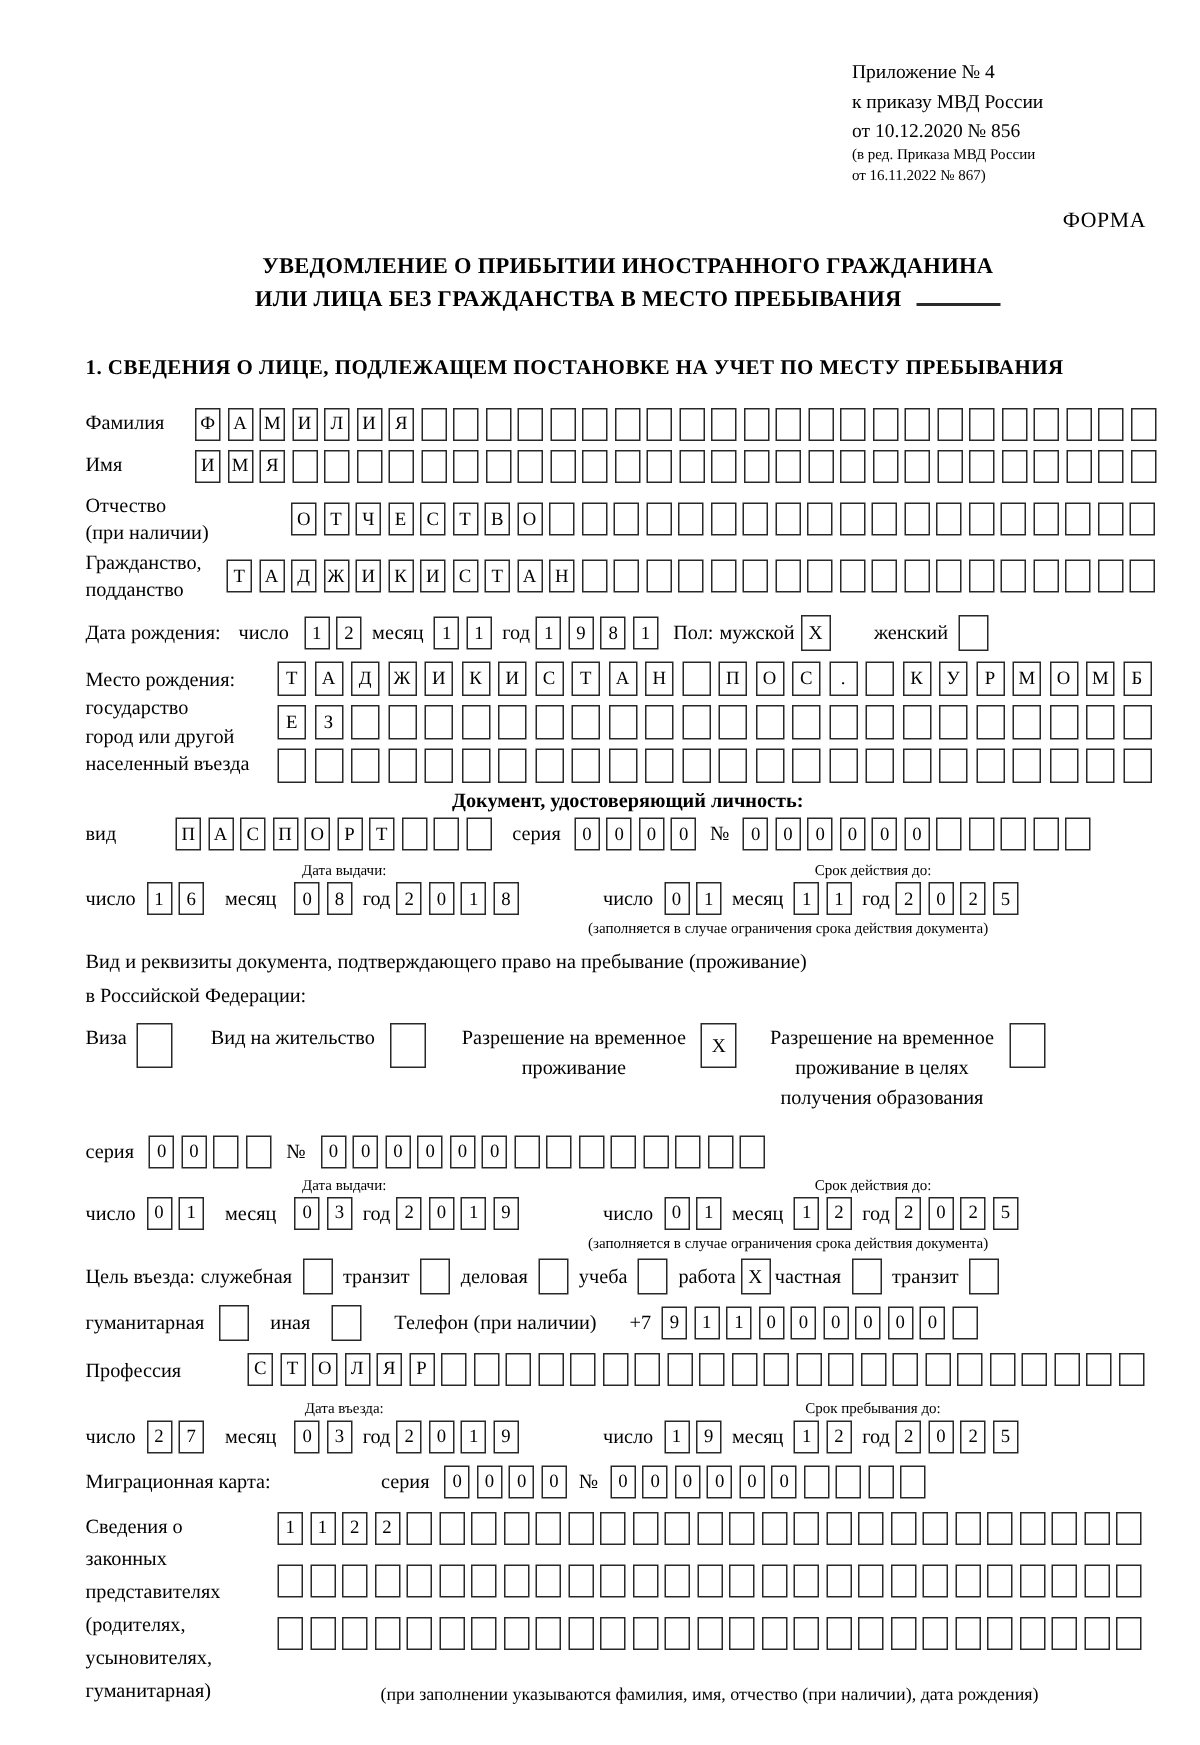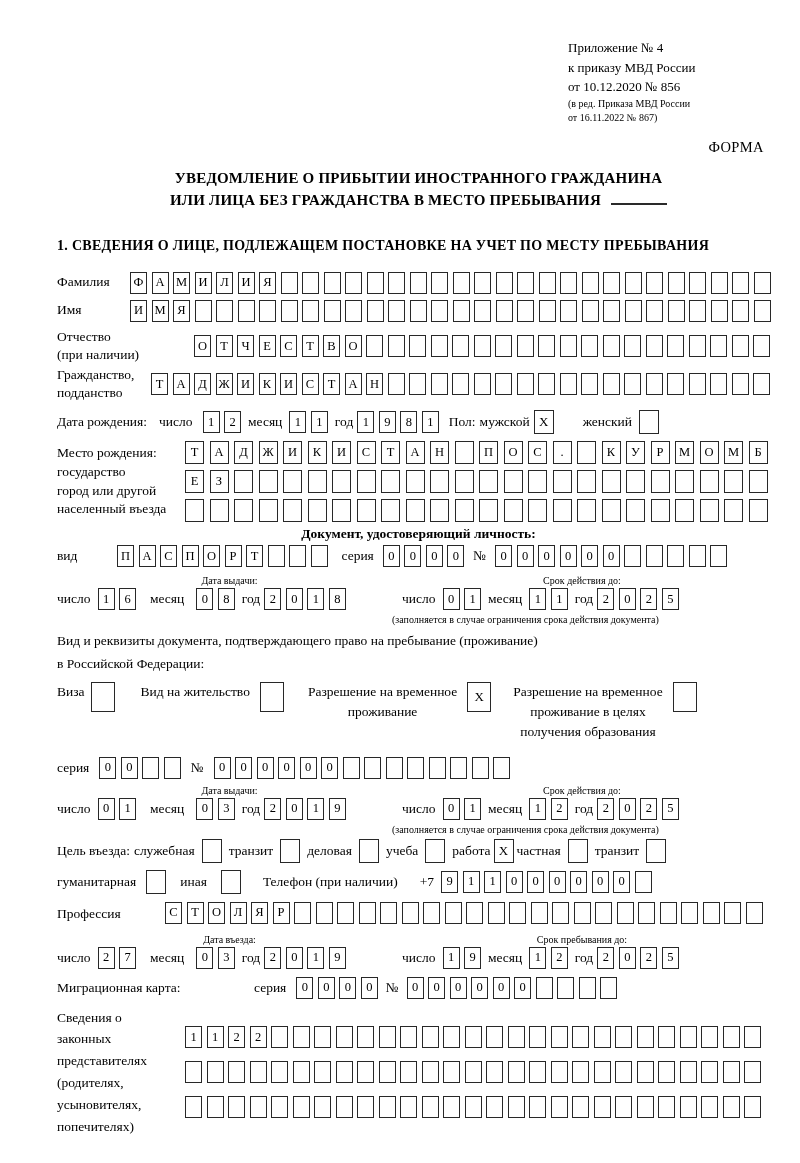--- a/index.html
+++ b/index.html
@@ -675,21 +675,21 @@
       </span>
   </div>
 
   <div class="frow" style="margin-top:8px">
     <span class="flabel w128" style="line-height:1.62">
       <span>Сведения о</span><br>
       <span>законных</span><br>
       <span>представителях</span><br>
       <span>(родителях,</span><br>
       <span>усыновителях,</span><br>
-      <span>попечителях)</span>
+      <span>гуманитарная)</span>
     </span>
     <span class="cellstack wg">
       <span class="cells">
           <span class="cell">1</span>
           <span class="cell">1</span>
           <span class="cell">2</span>
           <span class="cell">2</span>
           <span class="cell"></span>
           <span class="cell"></span>
           <span class="cell"></span>
@@ -765,16 +765,17 @@
           <span class="cell"></span>
           <span class="cell"></span>
           <span class="cell"></span>
           <span class="cell"></span>
           <span class="cell"></span>
           <span class="cell"></span>
           <span class="cell"></span>
           <span class="cell"></span>
           <span class="cell"></span>
         </span>
+      <span class="rep-note">(при заполнении указываются фамилия, имя, отчество (при наличии), дата рождения)</span>
     </span>
   </div>
 
 </div>
 
 </body></html>

